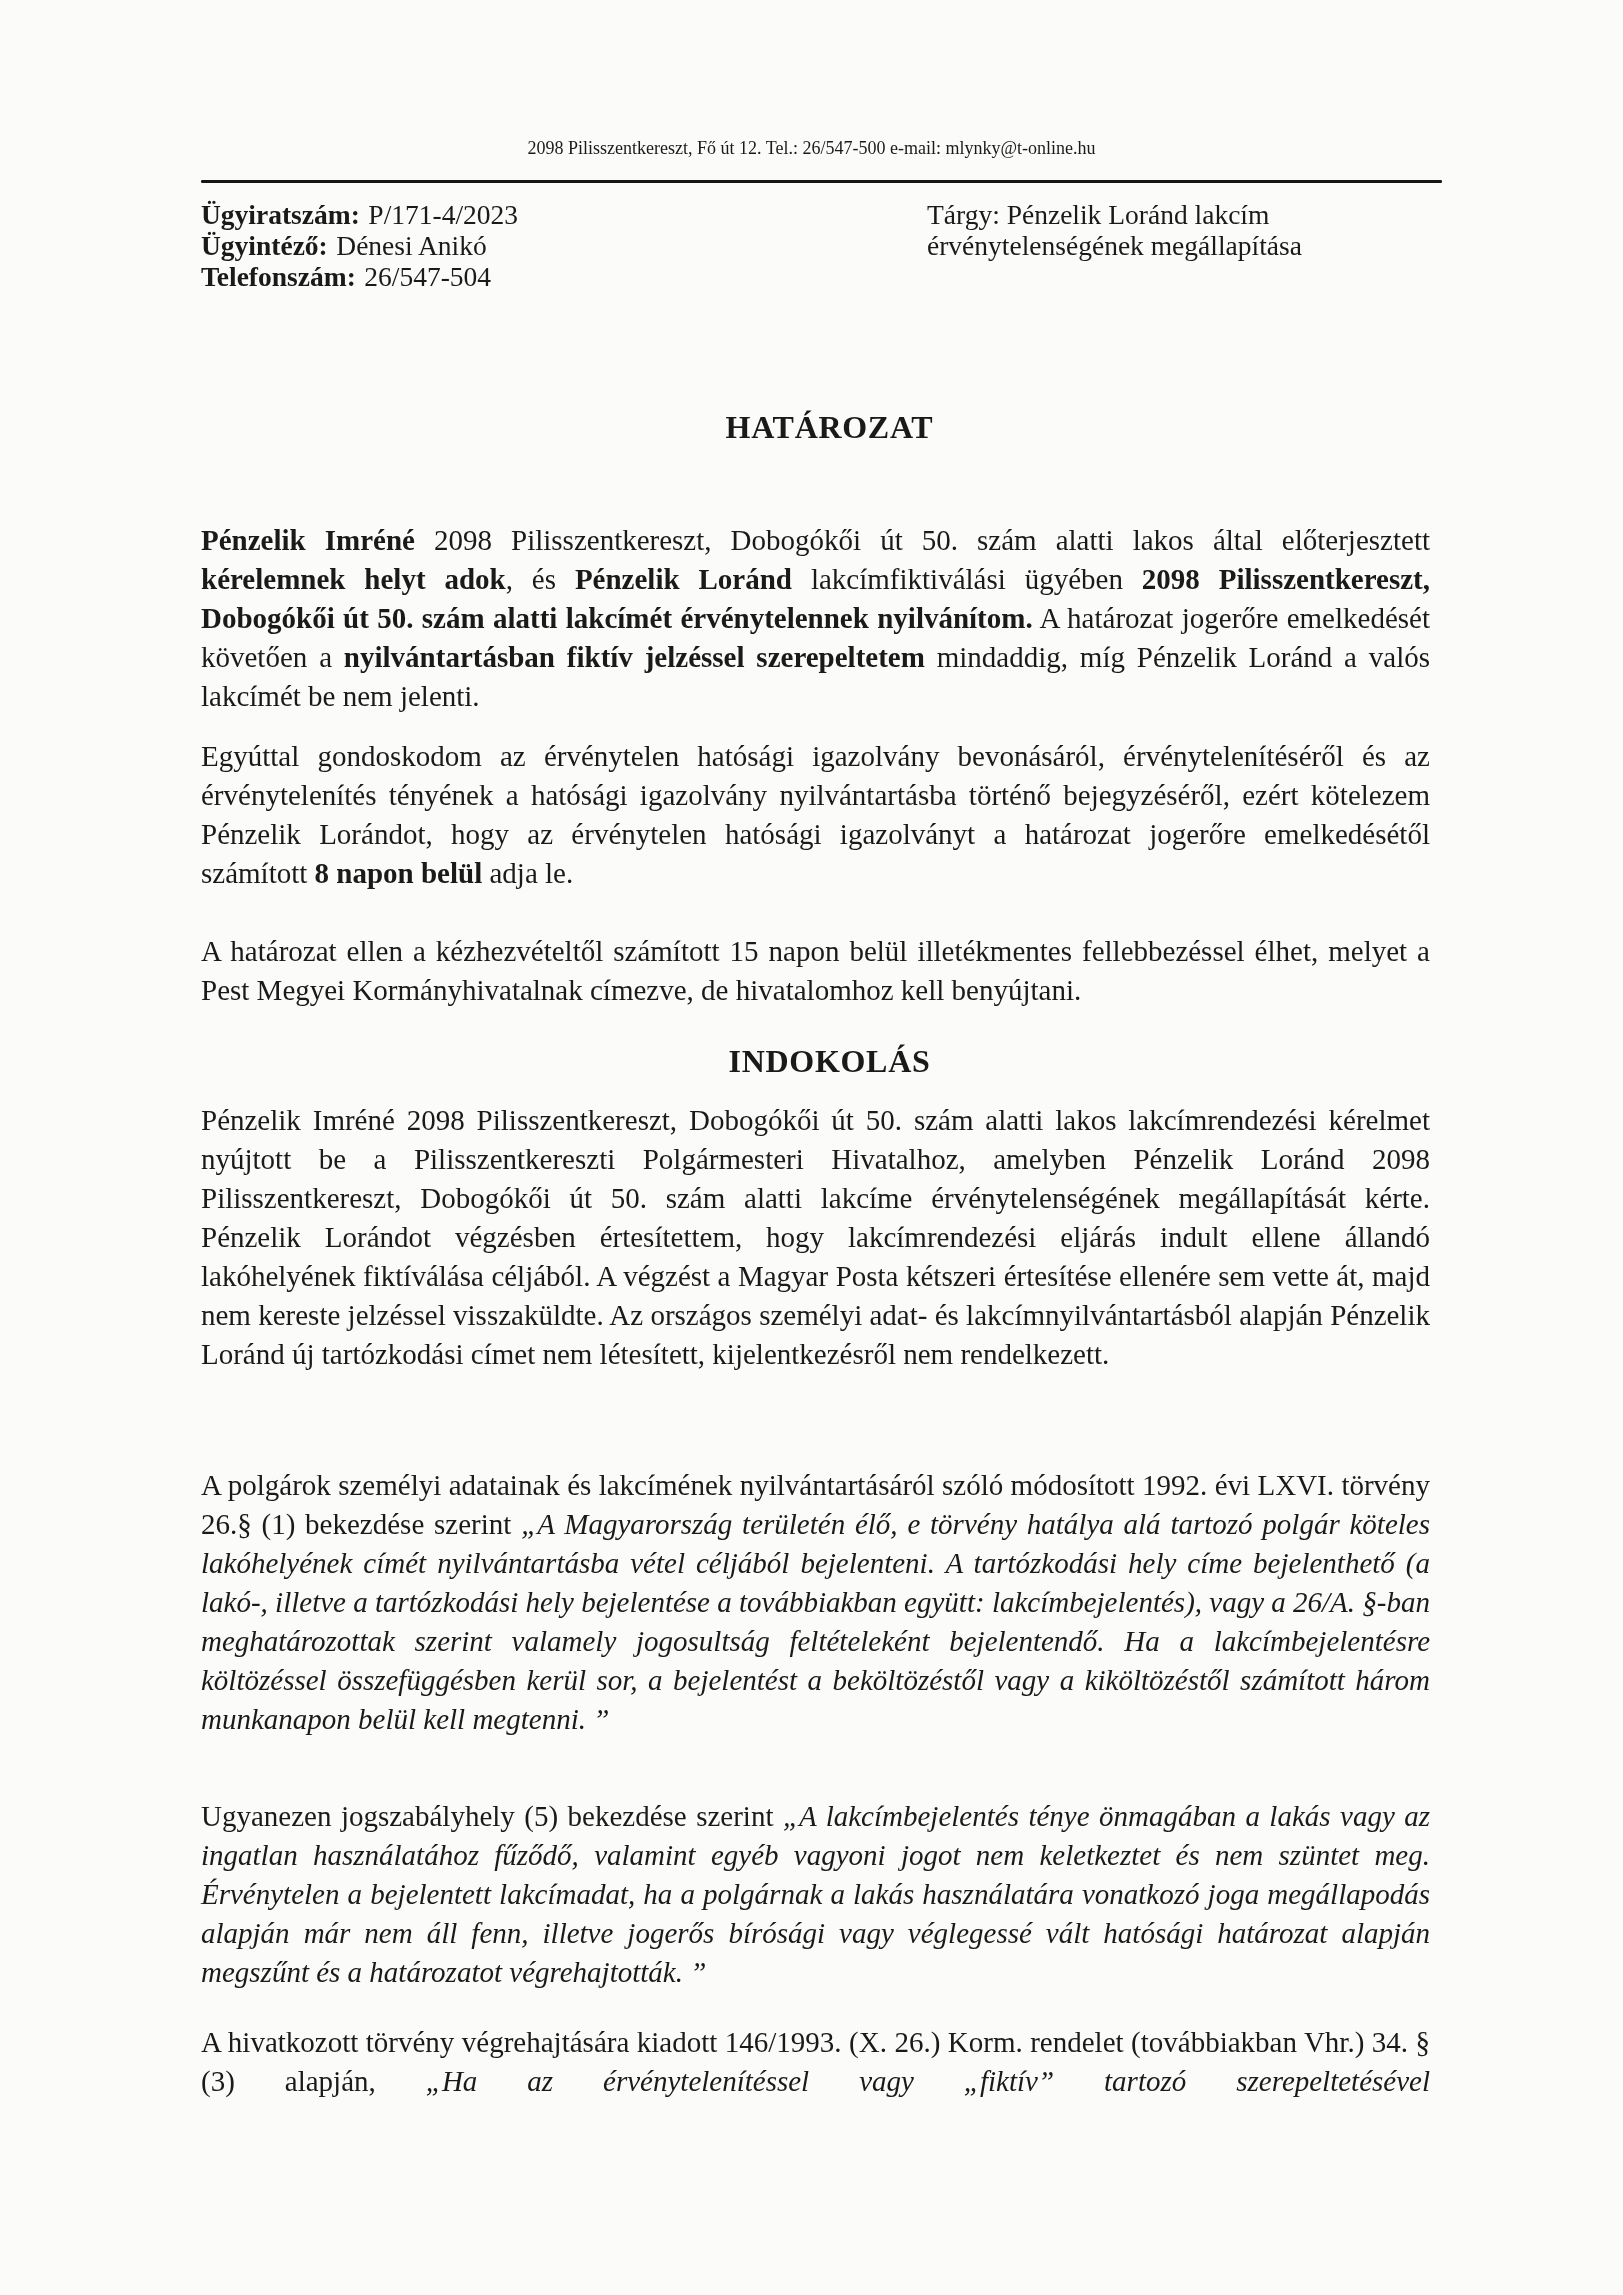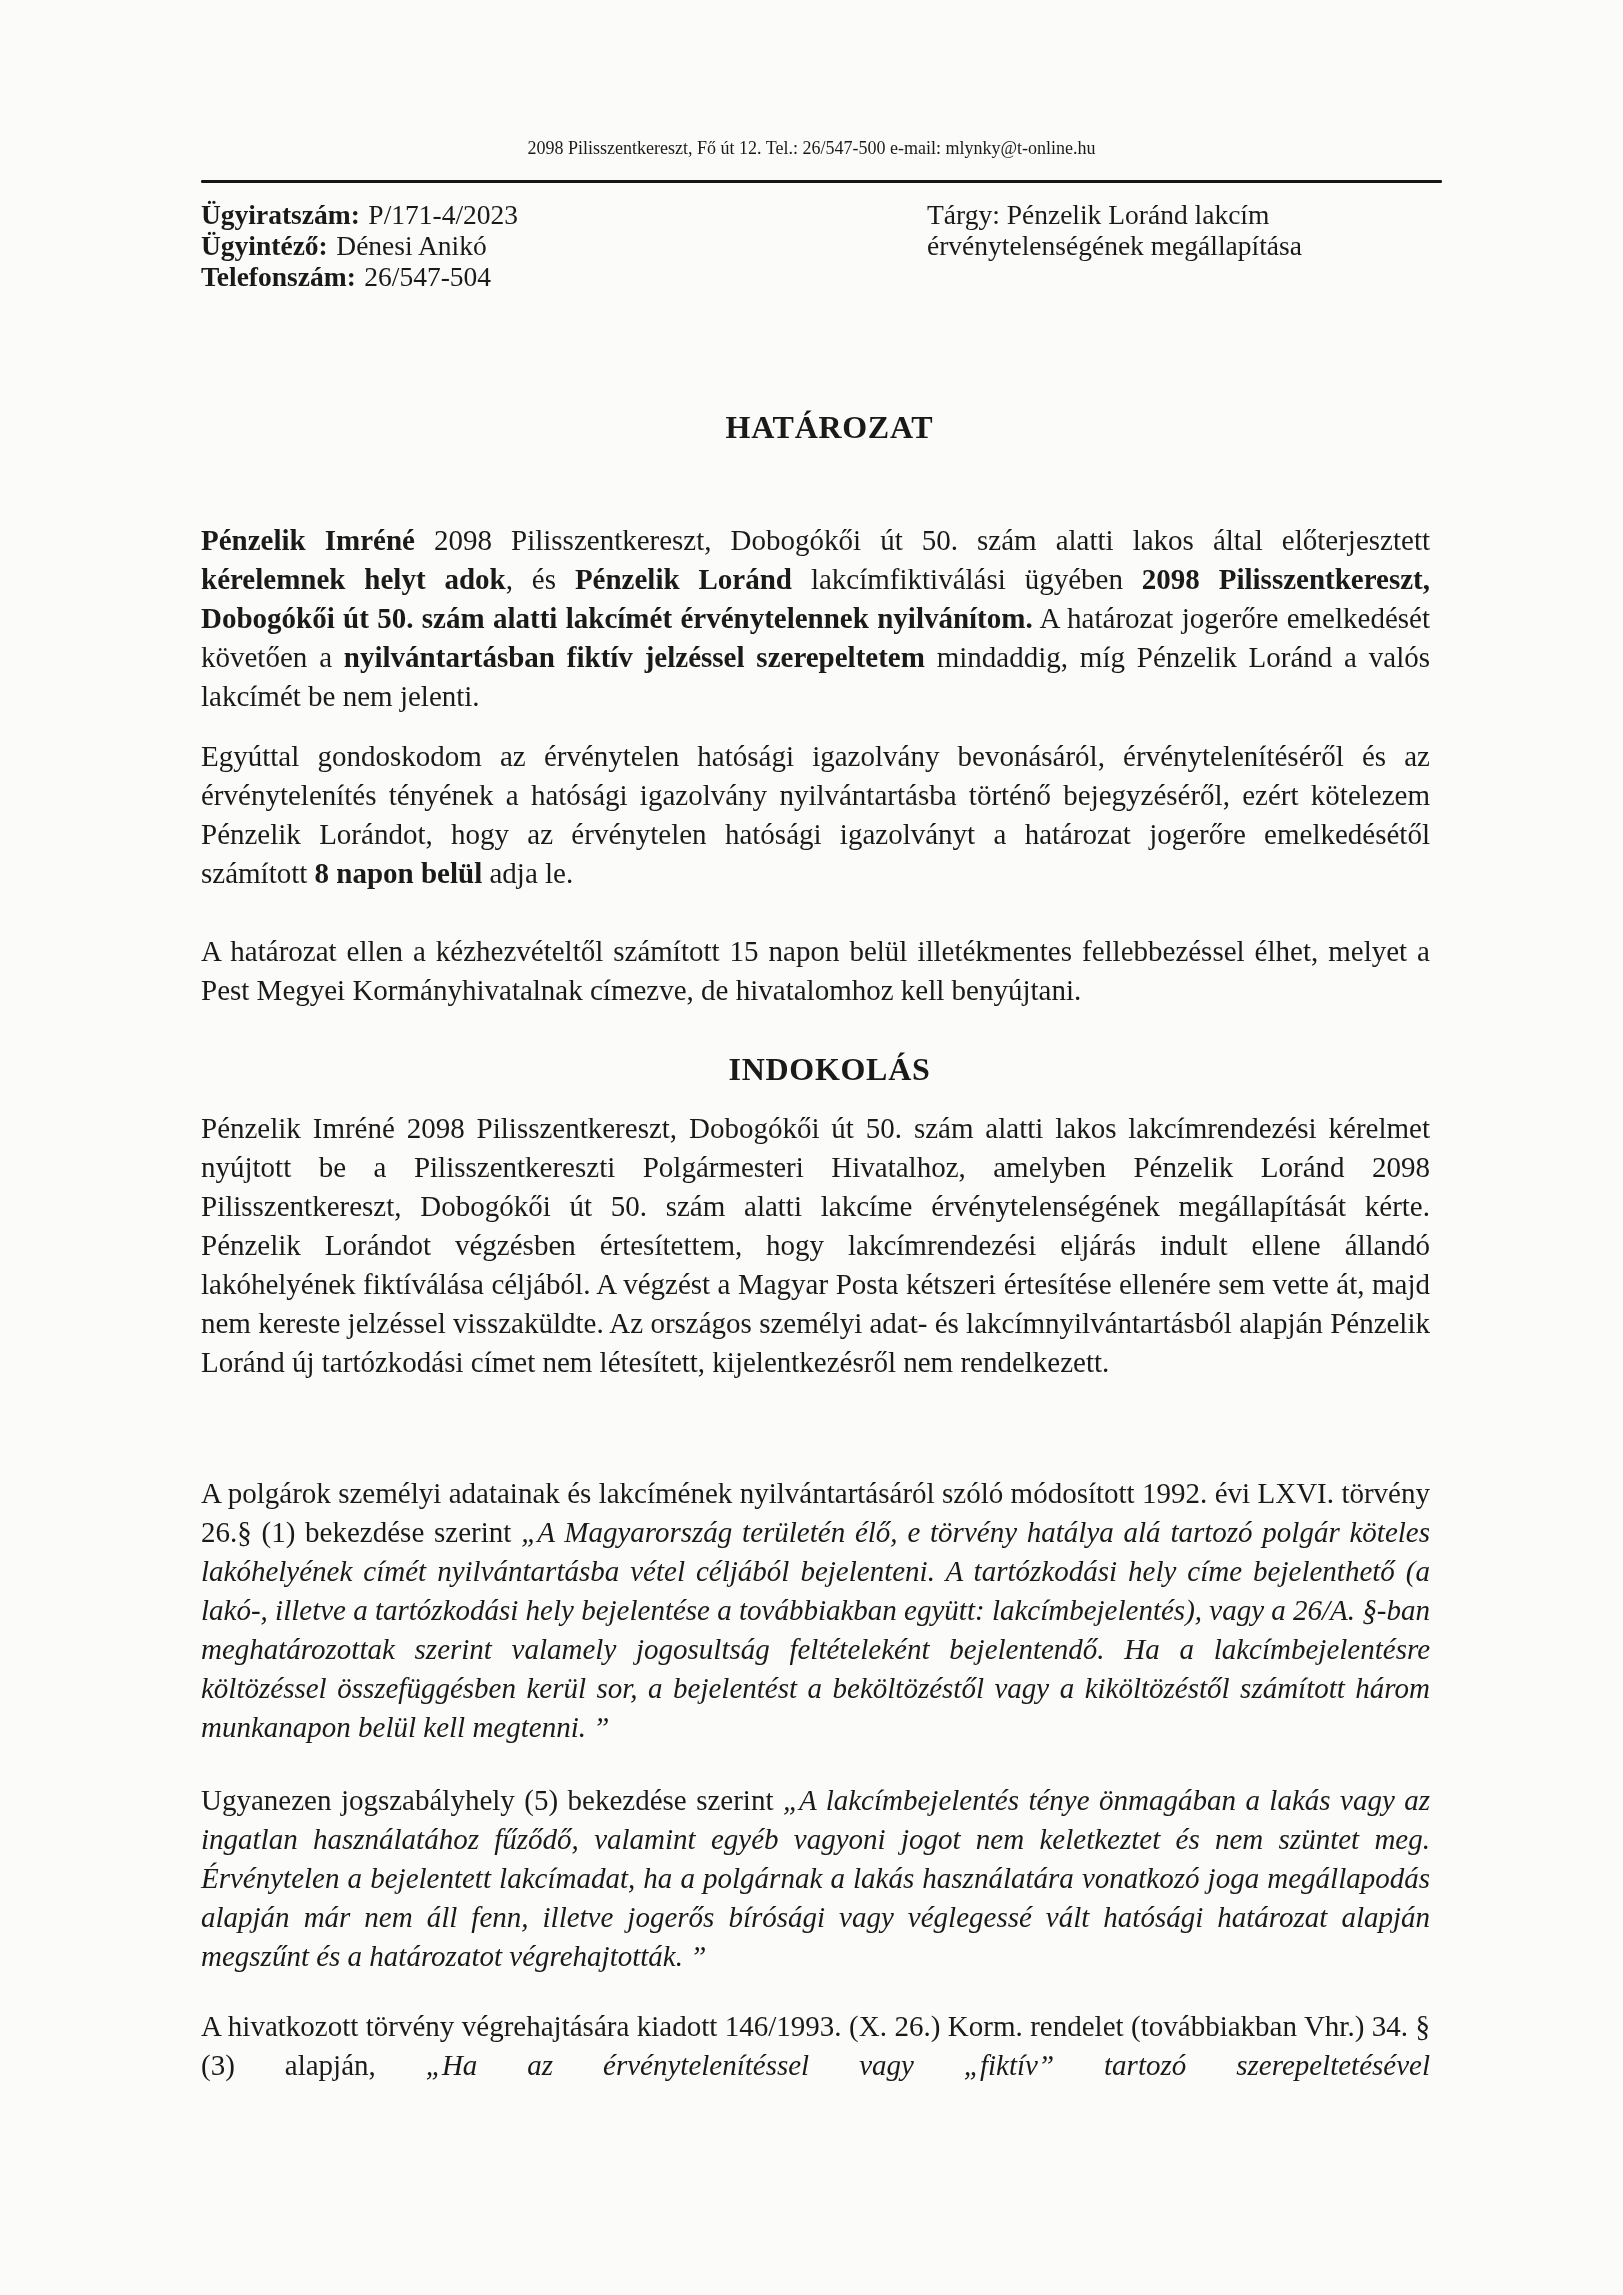--- a/index.html
+++ b/index.html
@@ -66,39 +66,39 @@
   .doc-heading{
     margin:0;
     text-align:center;
     font-size:32px;
     line-height:39px;
     font-weight:bold;
     letter-spacing:0.7px;
     padding-left:36px;
   }
   .h-hatarozat{margin-top:111px;}
-  .h-indokolas{margin-top:40px;}
+  .h-indokolas{margin-top:32px;}
   
   .bodytext{
     margin:0 193px 0 201px; 
   }
   .para{
     margin:0;
     font-size:29px;
     line-height:39px;
     text-align:justify;
   }
   .para .b{font-weight:bold;}
   .para .i{font-style:italic;}
   .p-dec-1{margin-top:74px;}
   .p-dec-2{margin-top:21px;}
   .p-dec-3{margin-top:39px;}
   .p-jus-1{margin-top:20px;}
   .p-jus-2{margin-top:92px;}
-  .p-jus-3{margin-top:34px;}
+  .p-jus-3{margin-top:58px;}
   .p-jus-4{margin-top:31px;}
   
   .cont{text-align-last:justify;}
 </style>
 </head>
 <body>
 
 <div class="page">
 
   <header class="letterhead">

